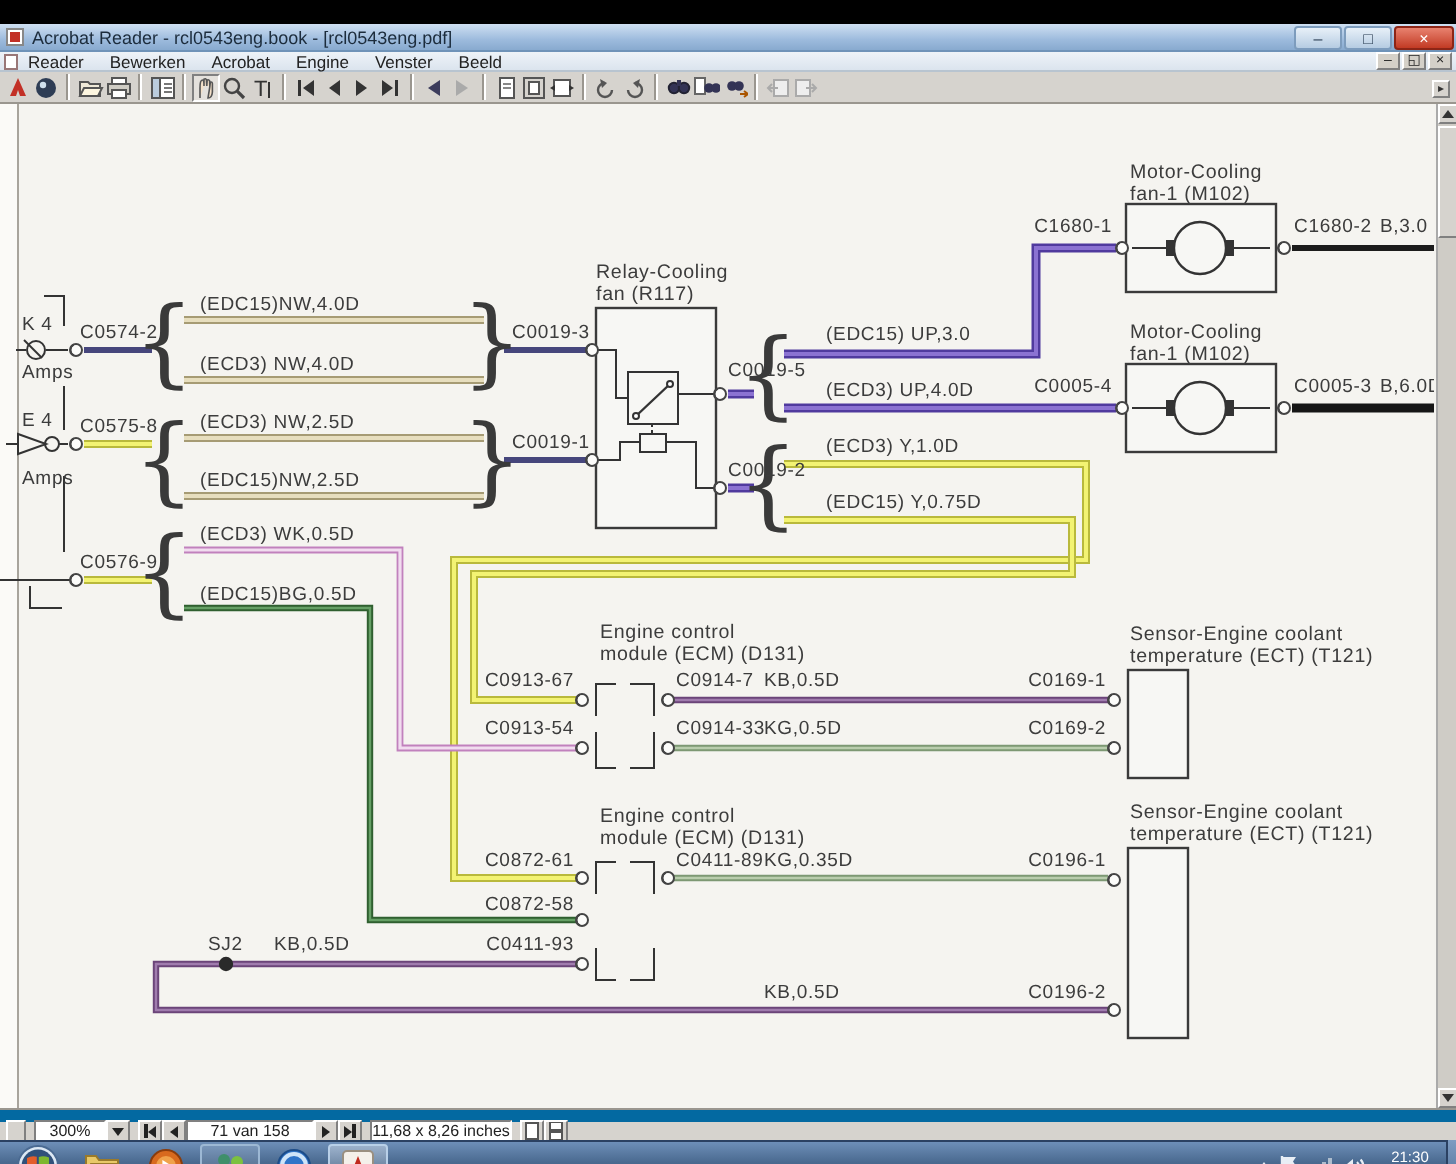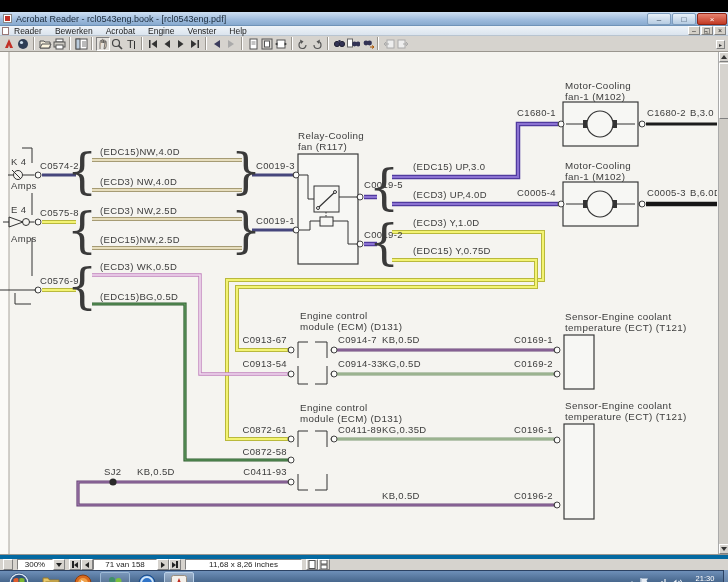--- a/index.html
+++ b/index.html
@@ -54,21 +54,21 @@
   .wYo{stroke:#b9b93c;stroke-width:4;fill:none}.wYi{stroke:#f3f373;stroke-width:2;fill:none}
   .wPKo{stroke:#c181bd;stroke-width:3.4;fill:none}.wPKi{stroke:#f1dcef;stroke-width:1.6;fill:none}
   .wGNo{stroke:#2f5f2f;stroke-width:3.2;fill:none}.wGNi{stroke:#66a066;stroke-width:1.2;fill:none}
   .wPLo{stroke:#6b4479;stroke-width:3.2;fill:none}.wPLi{stroke:#a07cae;stroke-width:1.2;fill:none}
   .wLGo{stroke:#7d9873;stroke-width:3.2;fill:none}.wLGi{stroke:#b9cdad;stroke-width:1.2;fill:none}
   .wNV{stroke:#46467c;stroke-width:3;fill:none}
   .wBK3{stroke:#1c1c1c;stroke-width:3;fill:none}.wBK45{stroke:#161616;stroke-width:4.5;fill:none}
 
   
   .statusbar{position:absolute;left:0;top:543px;width:728px;height:15px;background:#d6d3ce;
-    border-top:4px solid #0369a1;box-shadow:0 -1px 0 #9a968f;display:flex;align-items:center;font-size:8px;color:#222;}
+    border-top:6px solid #0369a1;box-shadow:0 -1px 0 #9a968f;display:flex;align-items:center;font-size:8px;color:#222;}
   .sunken{height:11px;background:#fff;border:1px solid;border-color:#808080 #fff #fff #808080;
     display:flex;align-items:center;justify-content:center;padding:0 3px;white-space:nowrap;}
   .sbtn{height:11px;width:12px;background:#d6d3ce;border:1px solid;border-color:#fff #808080 #808080 #fff;
     display:flex;align-items:center;justify-content:center;}
   .grip{width:10px;height:11px;margin:0 4px 0 3px;background:#d6d3ce;border:1px solid;border-color:#fff #808080 #808080 #fff;}
   .tri-l{width:0;height:0;border-top:3px solid transparent;border-bottom:3px solid transparent;border-right:4px solid #222;}
   .tri-r{width:0;height:0;border-top:3px solid transparent;border-bottom:3px solid transparent;border-left:4px solid #222;}
   .tri-d{width:0;height:0;border-left:3px solid transparent;border-right:3px solid transparent;border-top:4px solid #222;}
   .endbar{width:1.5px;height:7px;background:#222;}
   .gap{width:4px;flex:0 0 auto;}
@@ -99,21 +99,21 @@
     </span>
   </div>
 
   <div class="menubar">
     <span class="docicon"></span>
     <span class="menu-item">Reader</span>
     <span class="menu-item">Bewerken</span>
     <span class="menu-item">Acrobat</span>
     <span class="menu-item">Engine</span>
     <span class="menu-item">Venster</span>
-    <span class="menu-item">Help</span>
+    <span class="menu-item">Beeld</span>
     <span class="mdi-btns">
       <span class="mdi-btn">–</span>
       <span class="mdi-btn">◱</span>
       <span class="mdi-btn">×</span>
     </span>
   </div>
 
   <div class="toolbar">
     <span class="tbtn">
         <svg width="12" height="12">
@@ -531,21 +531,21 @@
       </span>
     <span class="sunken" style="width:64px;">71 van 158</span>
     <span class="sbtn">
         <span class="tri-r"></span>
       </span>
     <span class="sbtn">
         <span class="tri-r"></span>
         <span class="endbar"></span>
       </span>
     <span class="gap"></span>
-    <span class="sunken" style="width:117px;">11,68 x 8,26 inches</span>
+    <span class="sunken" style="width:71px;">11,68 x 8,26 inches</span>
     <span class="gap"></span>
     <span class="sbtn">
         <svg width="8" height="9">
           <rect x="1" y="0.5" width="6" height="8" fill="#fff" stroke="#555"></rect>
         </svg>
       </span>
     <span class="sbtn">
         <svg width="8" height="9">
           <rect x="1" y="0" width="6" height="4" fill="#fff" stroke="#555"></rect>
           <rect x="1" y="5" width="6" height="4" fill="#fff" stroke="#555"></rect>

